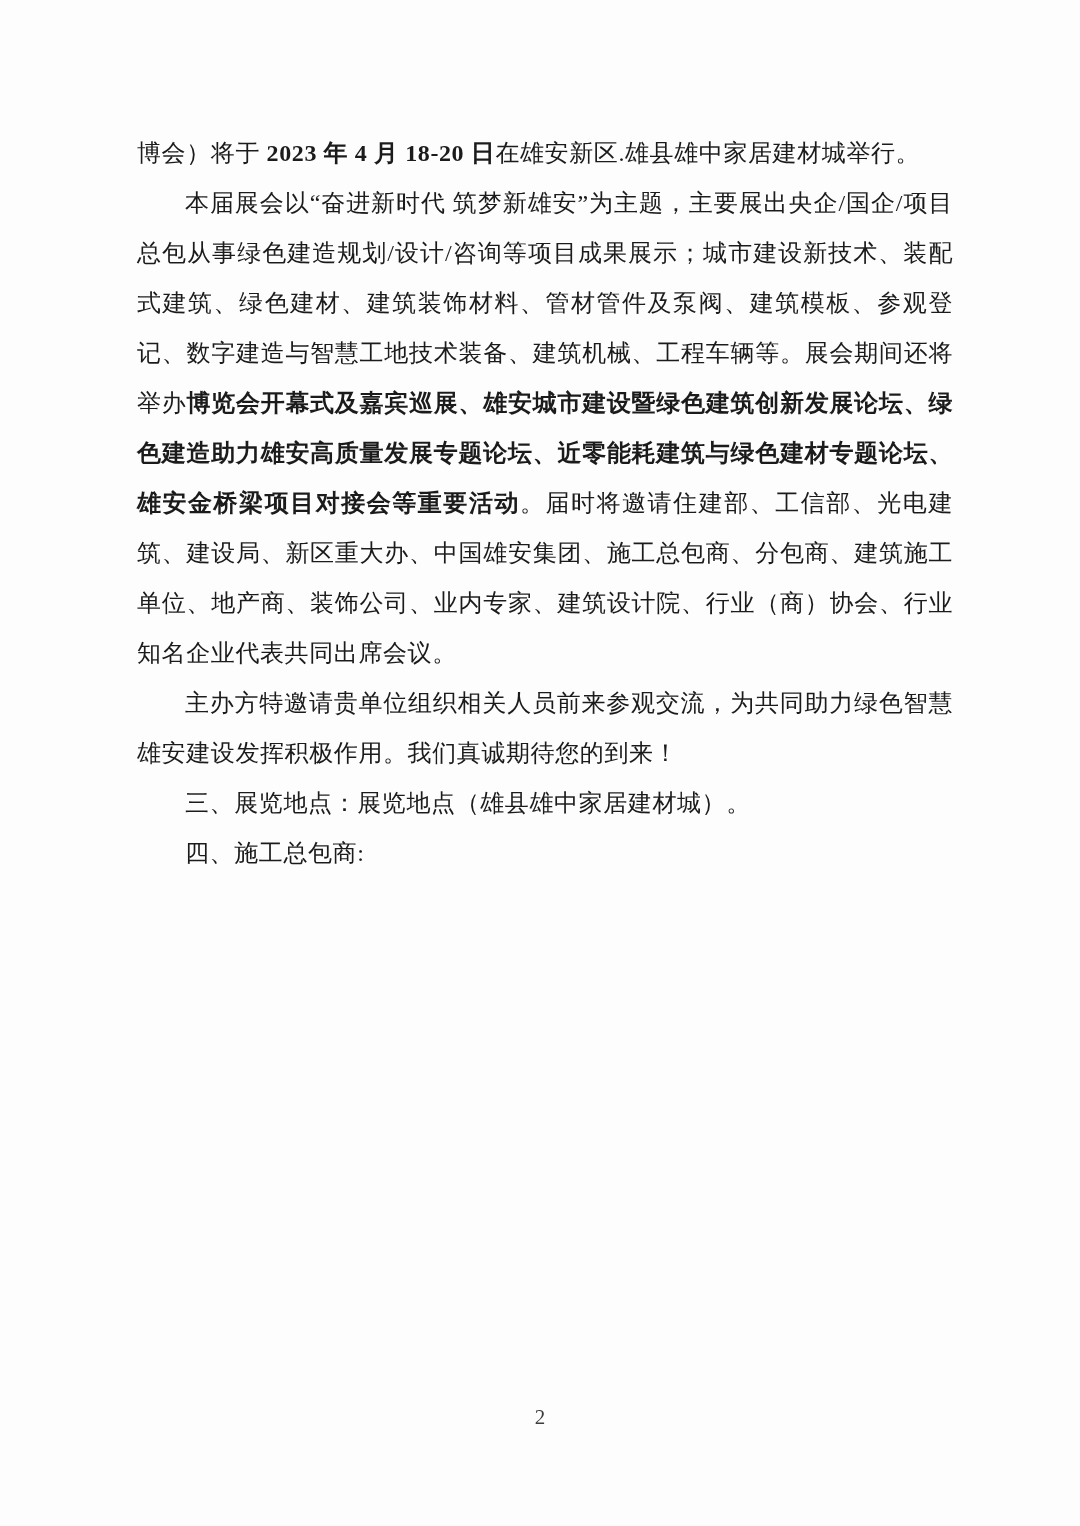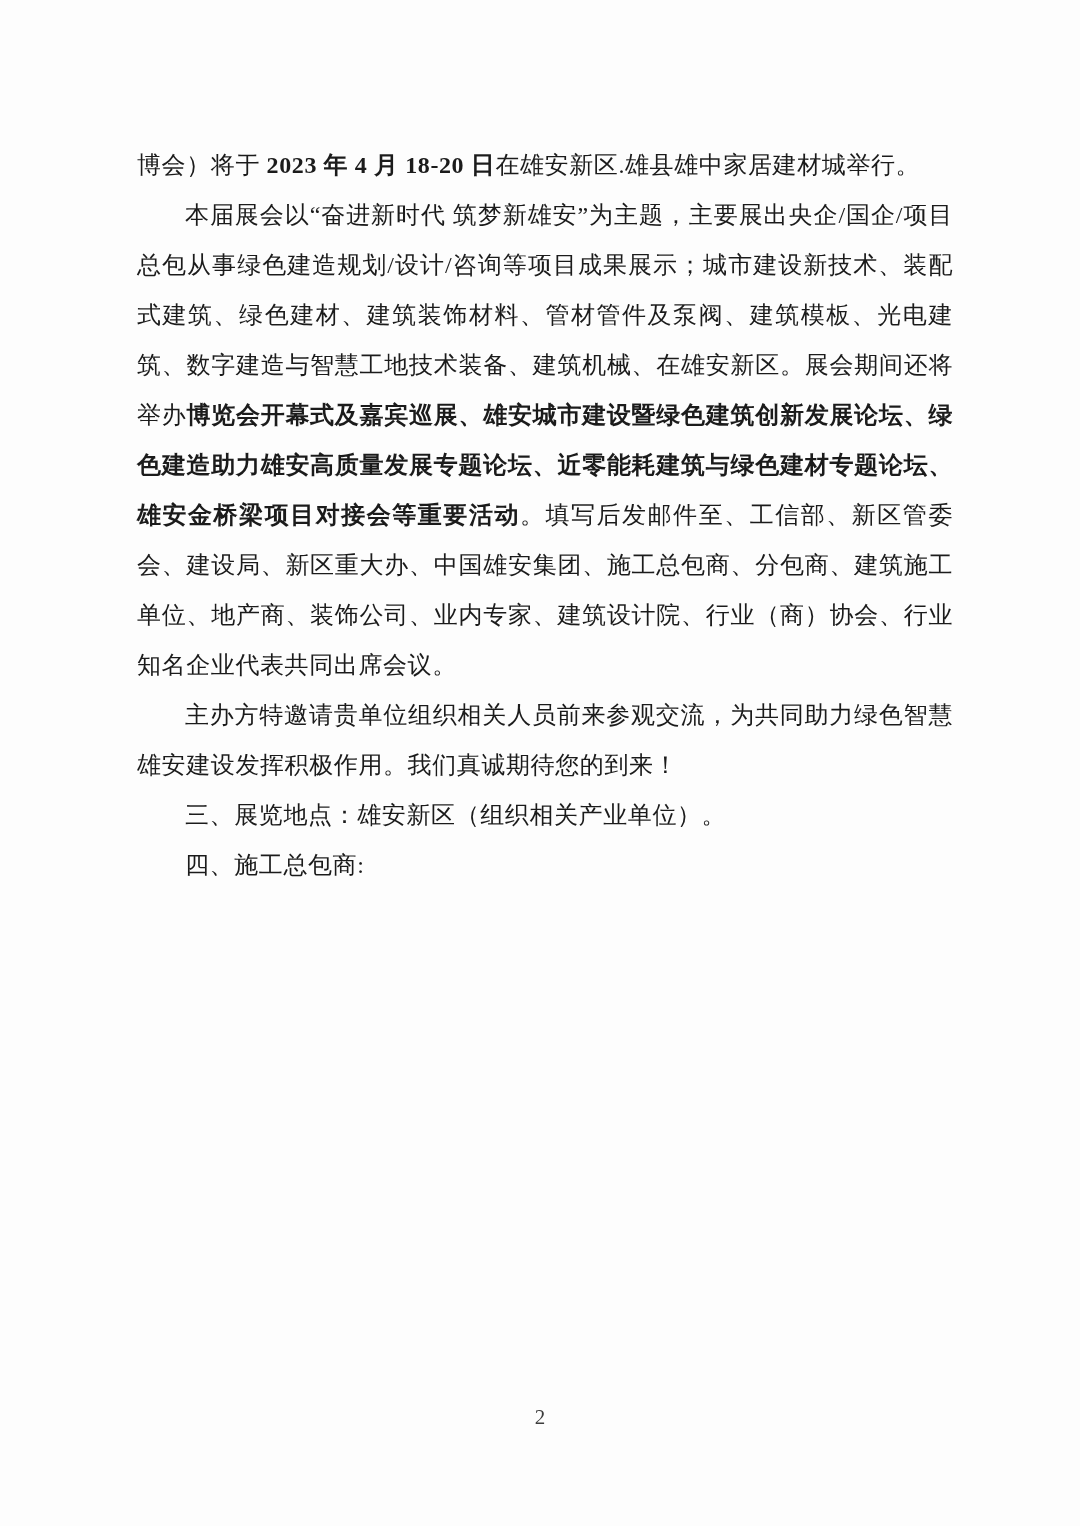--- a/index.html
+++ b/index.html
@@ -13,21 +13,21 @@
     overflow: hidden;
   }
   .page {
     position: absolute;
     inset: 0;
     background: #fdfdfd;
   }
   .doc-body {
     position: absolute;
     left: 137px;
-    top: 140px;
+    top: 128px;
     width: 816px;
     color: #1b1b1b;
     font-size: 24px;
     line-height: 50px;
     text-align: justify;
     letter-spacing: 0.6px;
   }
   .doc-body p {
     margin: 0;
     text-indent: 2em;
@@ -48,19 +48,19 @@
     color: #3d3d3d;
     letter-spacing: 0;
   }
 </style>
 </head>
 <body>
 
 <div class="page">
   <div class="doc-body" id="doc-body">
       <p class="no-indent"><span>博会）将于 </span><span class="seg-bold">2023 年 4 月 18-20 日</span><span>在雄安新区.雄县雄中家居建材城举行。</span></p>
-      <p><span>本届展会以“奋进新时代 筑梦新雄安”为主题，主要展出央企/国企/项目总包从事绿色建造规划/设计/咨询等项目成果展示；城市建设新技术、装配式建筑、绿色建材、建筑装饰材料、管材管件及泵阀、建筑模板、光电建筑、数字建造与智慧工地技术装备、建筑机械、在雄安新区。展会期间还将举办</span><span class="seg-bold">博览会开幕式及嘉宾巡展、雄安城市建设暨绿色建筑创新发展论坛、绿色建造助力雄安高质量发展专题论坛、近零能耗建筑与绿色建材专题论坛、雄安金桥梁项目对接会等重要活动</span><span>。填写后发邮件至、工信部、新区管委会、建设局、新区重大办、中国雄安集团、施工总包商、分包商、建筑施工单位、地产商、装饰公司、业内专家、建筑设计院、行业（商）协会、行业知名企业代表共同出席会议。</span></p>
+      <p><span>本届展会以“奋进新时代 筑梦新雄安”为主题，主要展出央企/国企/项目总包从事绿色建造规划/设计/咨询等项目成果展示；城市建设新技术、装配式建筑、绿色建材、建筑装饰材料、管材管件及泵阀、建筑模板、参观登记、数字建造与智慧工地技术装备、建筑机械、工程车辆等。展会期间还将举办</span><span class="seg-bold">博览会开幕式及嘉宾巡展、雄安城市建设暨绿色建筑创新发展论坛、绿色建造助力雄安高质量发展专题论坛、近零能耗建筑与绿色建材专题论坛、雄安金桥梁项目对接会等重要活动</span><span>。届时将邀请住建部、工信部、光电建筑、建设局、新区重大办、中国雄安集团、施工总包商、分包商、建筑施工单位、地产商、装饰公司、业内专家、建筑设计院、行业（商）协会、行业知名企业代表共同出席会议。</span></p>
       <p><span>主办方特邀请贵单位组织相关人员前来参观交流，为共同助力绿色智慧雄安建设发挥积极作用。我们真诚期待您的到来！</span></p>
-      <p><span>三、展览地点：雄安新区（组织相关产业单位）。</span></p>
+      <p><span>三、展览地点：展览地点（雄县雄中家居建材城）。</span></p>
       <p><span>四、施工总包商:</span></p>
     </div>
   <div class="page-footer">2</div>
 </div>
 
 </body></html>

